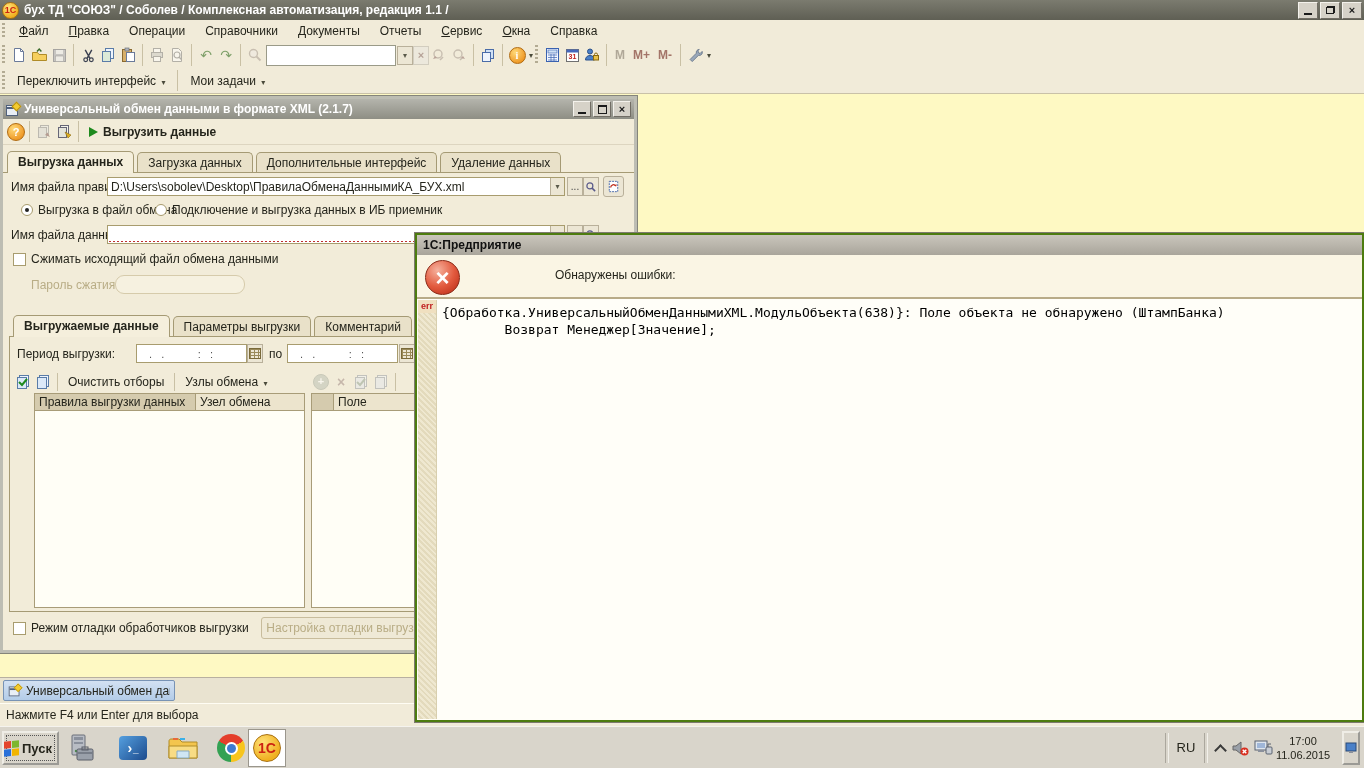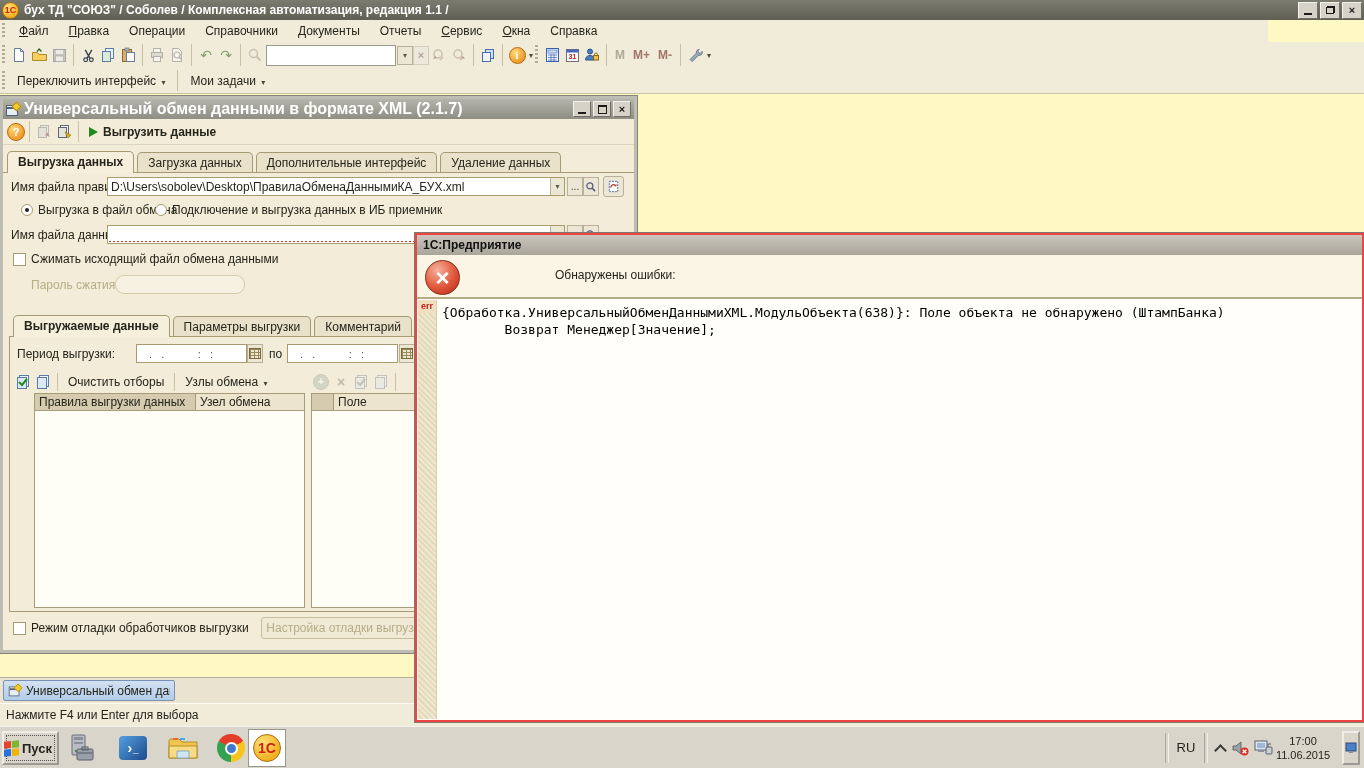--- a/index.html
+++ b/index.html
@@ -23,21 +23,21 @@
   #titlebar .ttext{color:#fff;font-weight:bold;font-size:12px;flex:1;white-space:nowrap;overflow:hidden;}
   .winbtn{width:18px;height:15px;background:#d6d2c8;border:1px solid;
     border-color:#f4f2ec #716d64 #716d64 #f4f2ec;margin-left:2px;
     display:flex;align-items:center;justify-content:center;
     font-size:11px;font-weight:bold;color:#1a1a1a;line-height:1;}
   .gl-min{width:8px;height:3px;border-bottom:2px solid #1a1a1a;margin-top:4px;}
   .gl-rest{position:relative;width:9px;height:8px;}
   .gl-rest:before{content:"";position:absolute;right:0;top:0;width:6px;height:5px;border:1px solid #1a1a1a;}
   .gl-rest:after{content:"";position:absolute;left:0;bottom:0;width:6px;height:5px;border:1px solid #1a1a1a;background:#d6d2c8;}
   
-  #menubar{left:0;top:20px;width:1268px;height:22px;background:#f1ebd9;
+  #menubar{left:0;top:20px;width:1364px;height:22px;background:#f1ebd9;
     display:flex;align-items:center;border-bottom:1px solid #ded6bf;}
   .mi{padding:2px 10px;white-space:nowrap;}
   .mi u{text-decoration:underline;}
   
   #toolbar1{left:0;top:42px;width:1364px;height:26px;background:#f1ebd9;display:flex;align-items:center;}
   #toolbar2{left:0;top:68px;width:1364px;height:25px;background:#f1ebd9;
     display:flex;align-items:center;border-bottom:1px solid #c9c1a8;}
   .tbtn{width:20px;height:20px;display:flex;align-items:center;justify-content:center;flex:0 0 auto;}
   .tbtn svg{display:block;}
   .dis{opacity:.5;filter:saturate(.4);}
@@ -47,21 +47,21 @@
   #searchbox{width:124px;height:17px;background:#fff;border:1px solid #9a9a88;margin:0 1px;}
   .sqbtn{width:14px;height:17px;background:#ece6d4;border:1px solid #b9b09a;
     display:flex;align-items:center;justify-content:center;font-size:8px;color:#5a5a4a;}
   .memb{font-weight:bold;font-size:12px;padding:0 4px;}
   .tb2item{padding:0 8px;white-space:nowrap;}
   
   #dialog{left:0;top:96px;width:637px;height:557px;background:#f2ecd9;
     border:3px solid #bdbdb3;box-shadow:0 0 0 1px #85857a;box-sizing:border-box;}
   #dlg-title{position:absolute;left:0;top:0;width:631px;height:20px;
     background:linear-gradient(#b4b4ac,#8e8e84);display:flex;align-items:center;padding:0 3px;box-sizing:border-box;}
-  #dlg-title .ttext{color:#fff;font-weight:bold;font-size:16px;flex:1;margin-left:4px;white-space:nowrap;overflow:hidden;}
+  #dlg-title .ttext{color:#fff;font-weight:bold;font-size:12px;flex:1;margin-left:4px;white-space:nowrap;overflow:hidden;}
   #dlg-title .winbtn{width:16px;height:14px;}
   .winicon{width:14px;height:13px;position:relative;flex:0 0 14px;}
   .winicon .frame{position:absolute;left:0;bottom:0;width:10px;height:9px;background:#e9eef5;border:1px solid #51617c;}
   .winicon .band{position:absolute;left:1px;bottom:7px;width:8px;height:2px;background:#51617c;}
   .winicon .star{position:absolute;right:0;top:0;width:5px;height:5px;background:#f4cc30;transform:rotate(45deg);border:1px solid #b89010;}
   #dlg-toolbar{position:absolute;left:0;top:20px;width:631px;height:26px;display:flex;align-items:center;
     padding:0 4px;box-sizing:border-box;border-bottom:1px solid #ddd5c0;}
   .runlabel{font-weight:bold;margin-left:5px;}
   .tri{width:0;height:0;border-left:9px solid #1e8a1e;border-top:5px solid transparent;border-bottom:5px solid transparent;margin-left:6px;}
   
@@ -99,21 +99,21 @@
   .th{border:1px solid #a89c78;border-right:none;background:#ece4cd;
     display:flex;align-items:center;padding:0 4px;box-sizing:border-box;white-space:nowrap;overflow:hidden;}
   .th:last-child{border-right:1px solid #a89c78;}
   .th.selcol{background:#d5cbae;}
   .tbody{position:absolute;background:#fffef6;border:1px solid #a89c78;border-top:none;box-sizing:border-box;}
   .disbtn{position:absolute;height:22px;background:#efe9d6;border:1px solid #c8bc9c;border-radius:3px;
     color:#b9ad86;display:flex;align-items:center;justify-content:center;box-sizing:border-box;
     white-space:nowrap;overflow:hidden;padding:0 6px;}
   
   #errwin{left:415px;top:233px;width:949px;height:489px;background:#fffef8;
-    border:2px solid #ef4444;box-shadow:0 0 0 1px #7e7a70;box-sizing:border-box;z-index:5;}
+    border:2px solid #4d7c0f;box-shadow:0 0 0 1px #7e7a70;box-sizing:border-box;z-index:5;}
   #ew-title{position:absolute;left:0;top:0;width:945px;height:20px;
     background:linear-gradient(#cac6bc,#a9a59b);display:flex;align-items:center;
     padding:0 6px;box-sizing:border-box;font-weight:bold;color:#111;}
   #ew-head{position:absolute;left:0;top:20px;width:945px;height:42px;background:#faf5e4;}
   .errball{position:absolute;left:8px;top:5px;width:33px;height:33px;border-radius:50%;
     background:radial-gradient(circle at 35% 28%,#f6b29e,#e25a3e 52%,#b92b16 95%);
     border:1px solid #8a2a18;color:#fff;font-size:24px;font-weight:bold;
     display:flex;align-items:center;justify-content:center;line-height:1;}
   #ew-msg{position:absolute;left:138px;top:13px;}
   #ew-sep{position:absolute;left:0;top:62px;width:945px;height:2px;background:#b8ab88;}

